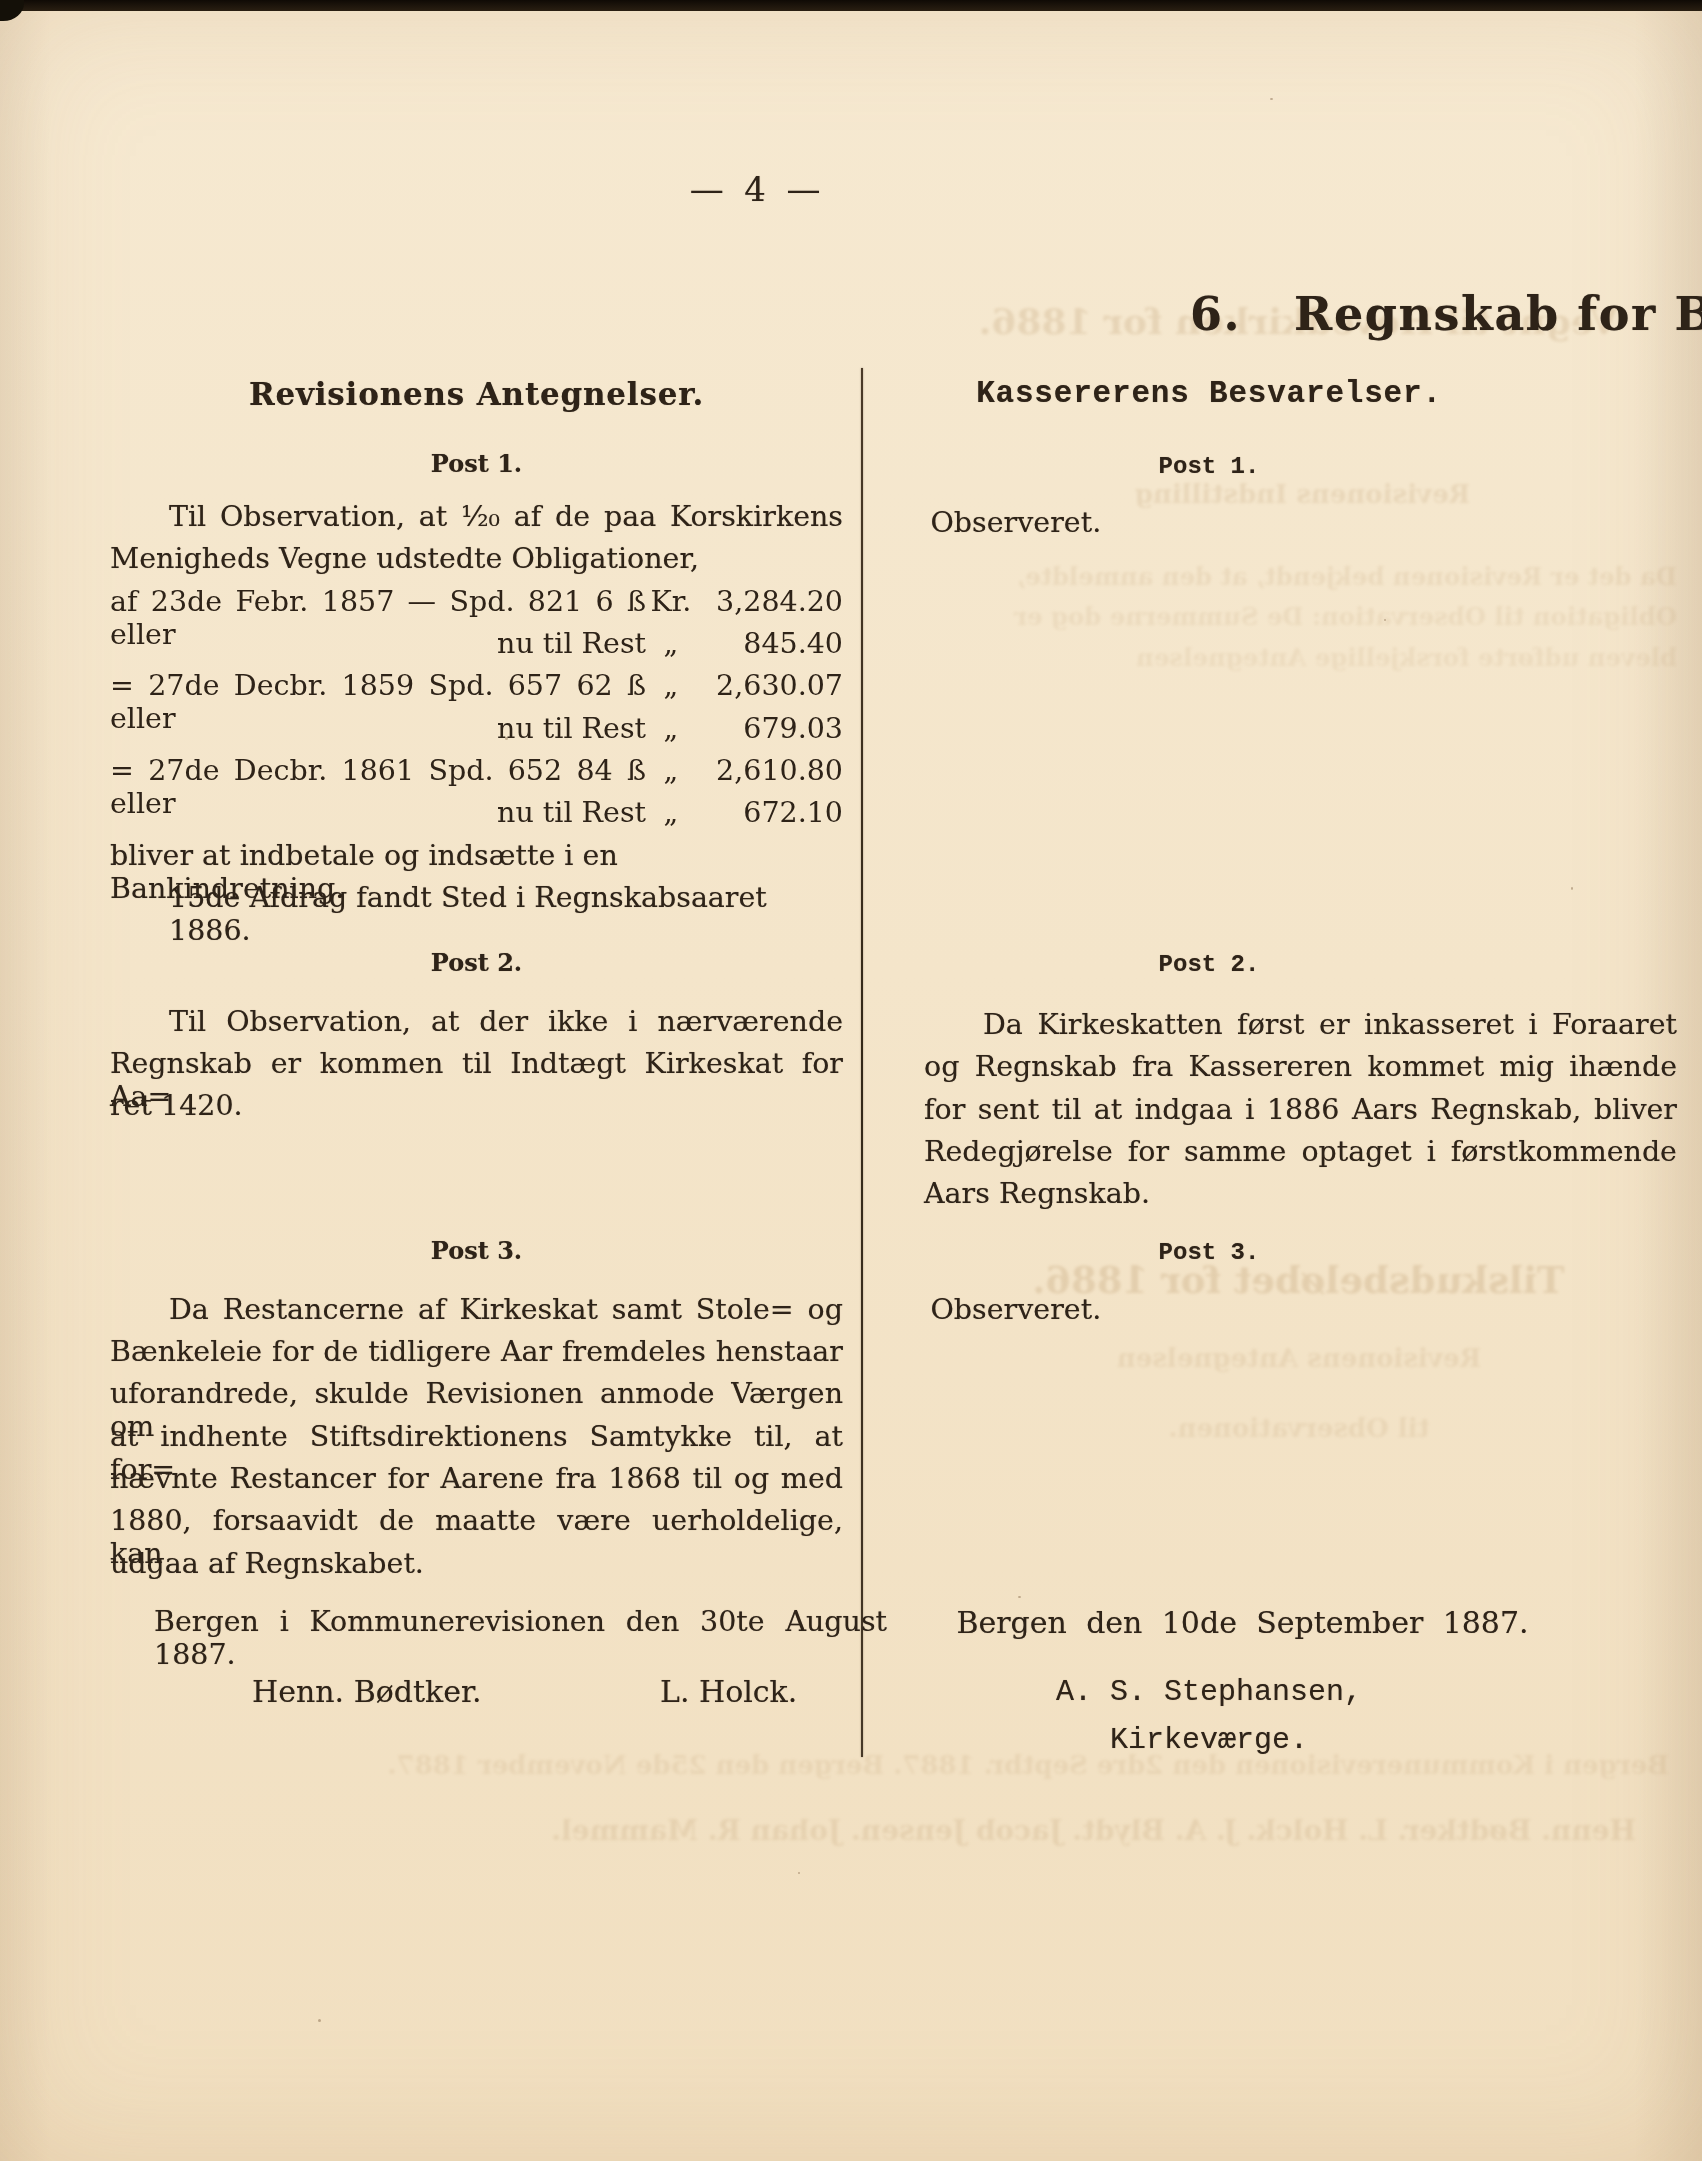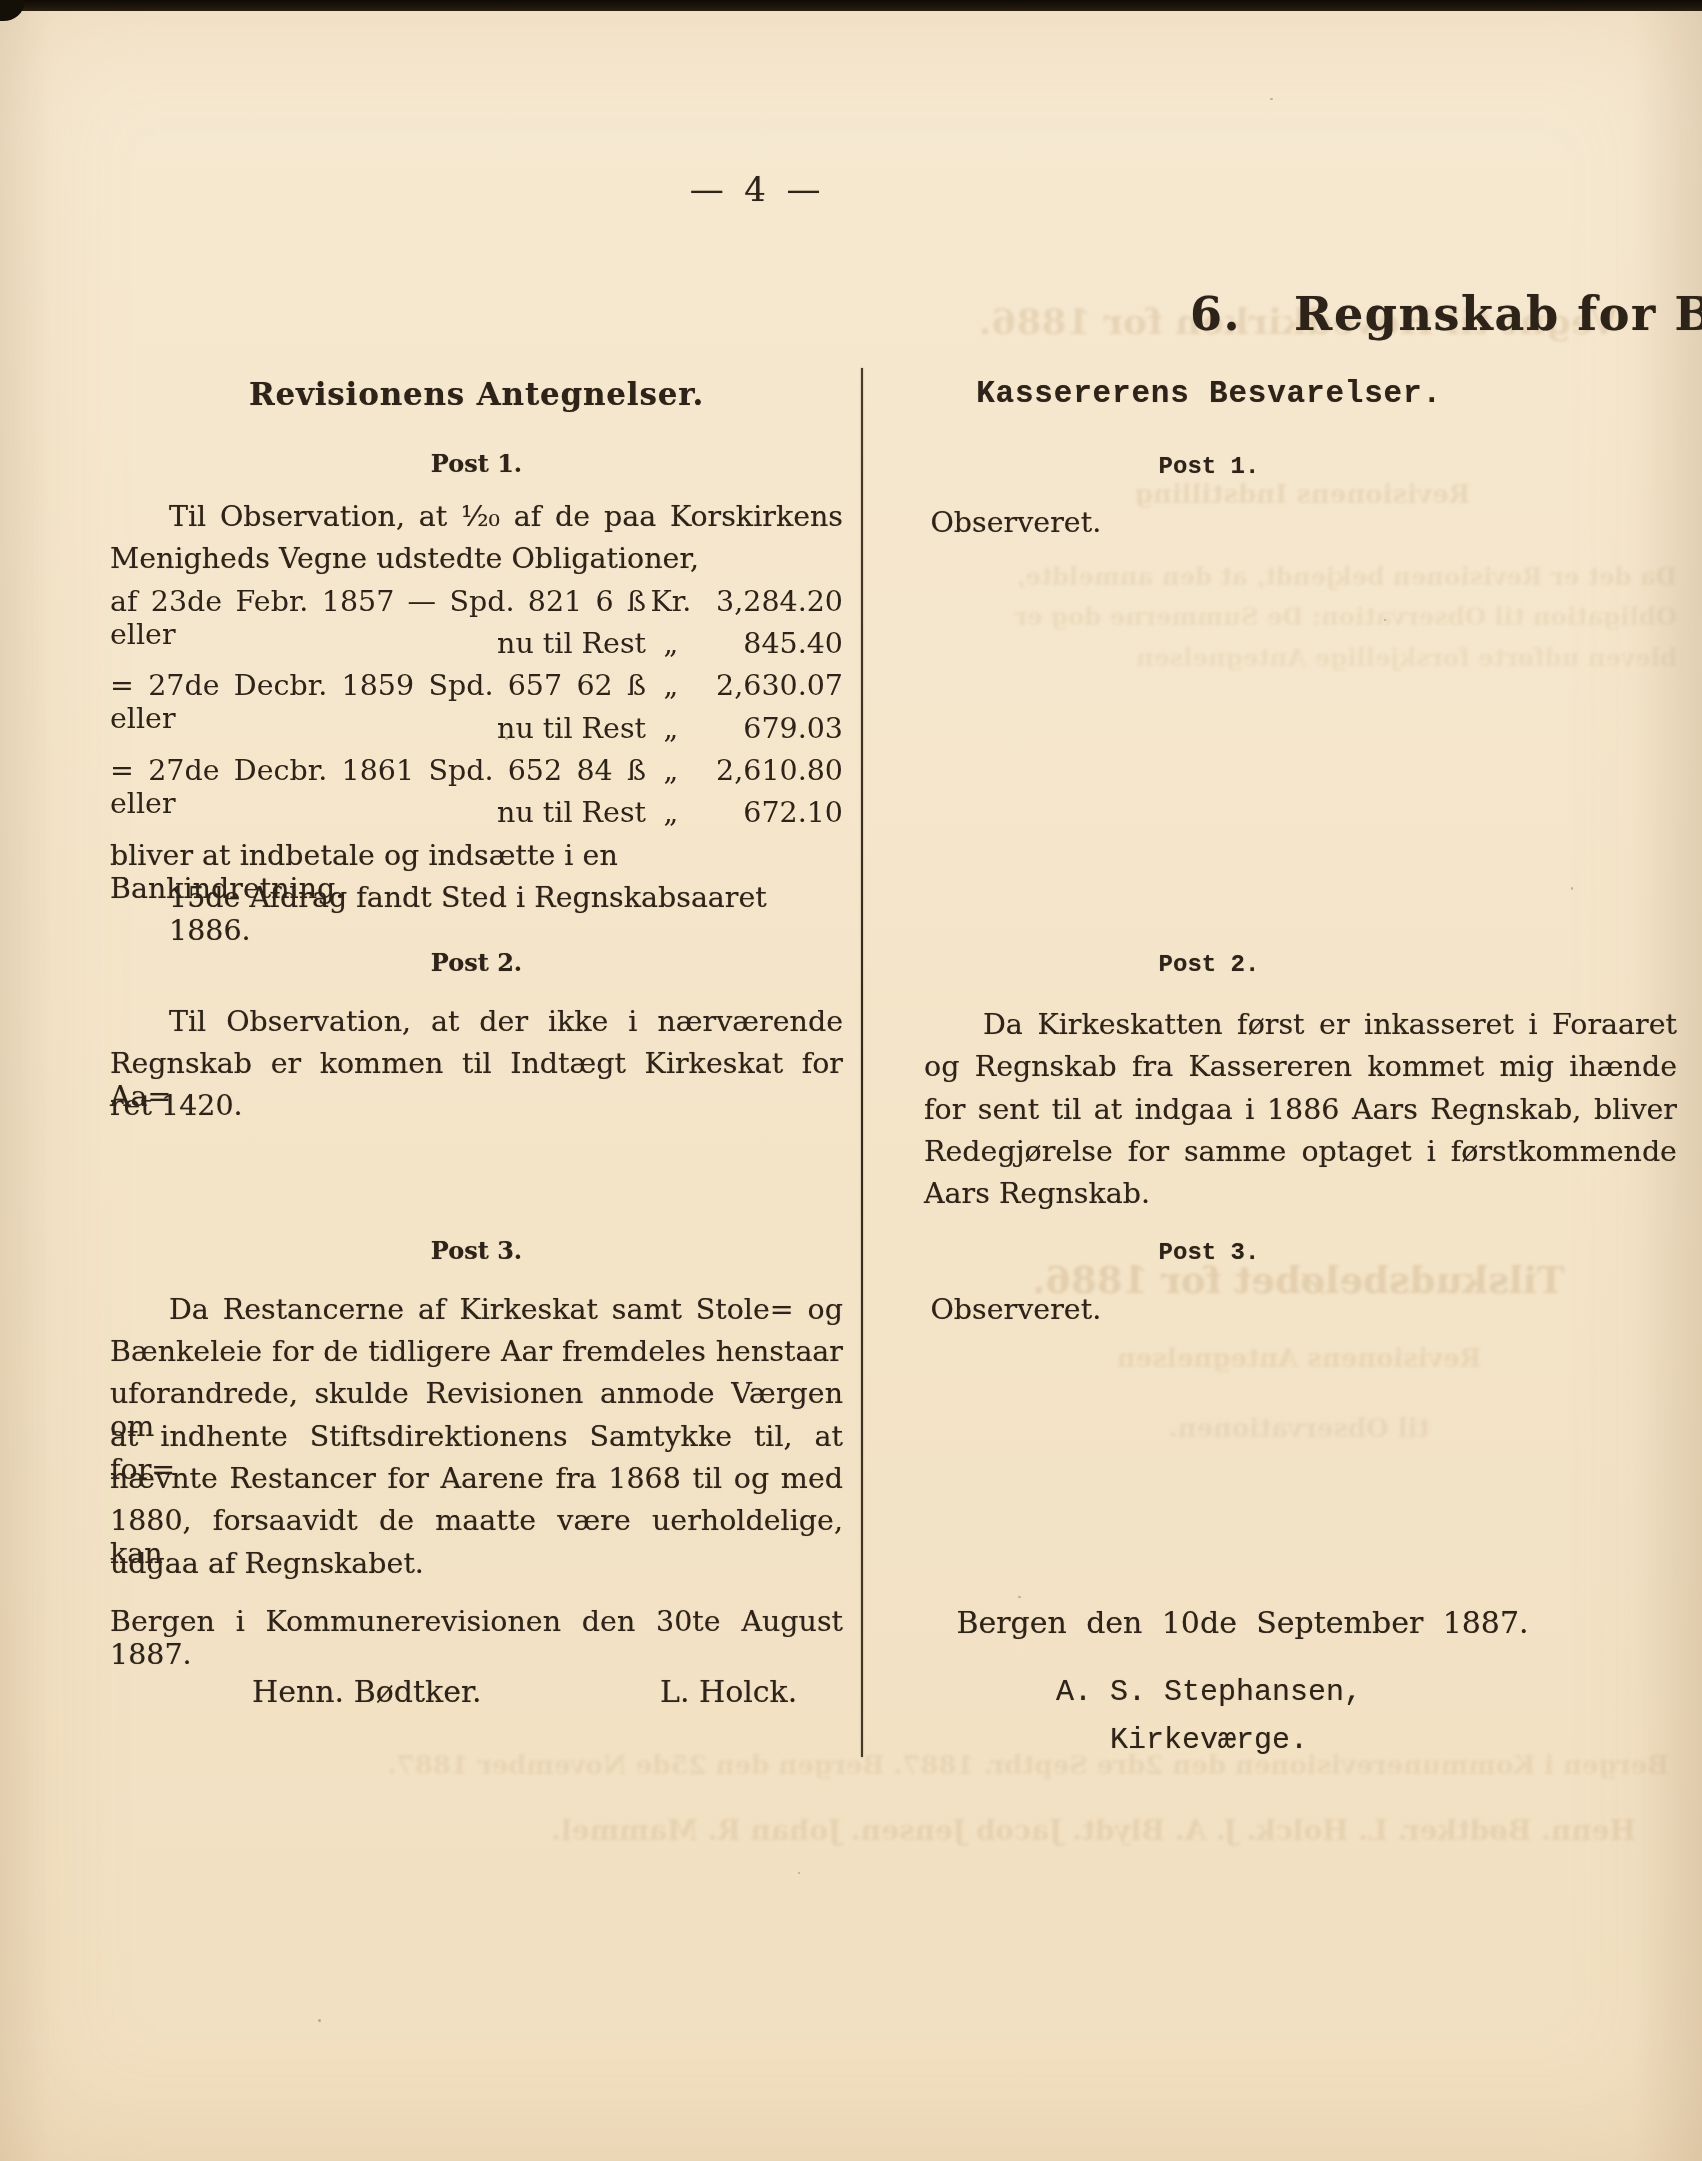--- a/index.html
+++ b/index.html
@@ -128,21 +128,21 @@
 
     <div class="t posthdr center" style="top:1236px;">Post 3.</div>
     <div class="t body just indent" style="top:1293px; width:733px;">Da Restancerne af Kirkeskat samt Stole= og</div>
     <div class="t body just" style="top:1335px; width:733px;">Bænkeleie for de tidligere Aar fremdeles henstaar</div>
     <div class="t body just" style="top:1377px; width:733px;">uforandrede, skulde Revisionen anmode Værgen om</div>
     <div class="t body just" style="top:1420px; width:733px;">at indhente Stiftsdirektionens Samtykke til, at for=</div>
     <div class="t body just" style="top:1462px; width:733px;">nævnte Restancer for Aarene fra 1868 til og med</div>
     <div class="t body just" style="top:1504px; width:733px;">1880, forsaavidt de maatte være uerholdelige, kan</div>
     <div class="t body" style="top:1547px;">udgaa af Regnskabet.</div>
 
-    <div class="t body just" style="top:1605px; width:733px;">Bergen i Kommunerevisionen den 30te August 1887.</div>
+    <div class="t body just" style="top:1605px; width:733px;margin-left:44px;">Bergen i Kommunerevisionen den 30te August 1887.</div>
 
     <div class="t body" style="top:1674px; left:142px; font-size:30px;">Henn. Bødtker.</div>
     <div class="t body" style="top:1674px; left:550px; font-size:30px;">L. Holck.</div>
   </div>
 
   <div class="col-right">
 
     <div class="t colhdr center hdr-block" style="top:376px; left:0;">Kassererens Besvarelser.</div>
 
     <div class="t posthdr center hdr-block" style="top:453px; left:0;">Post 1.</div>

